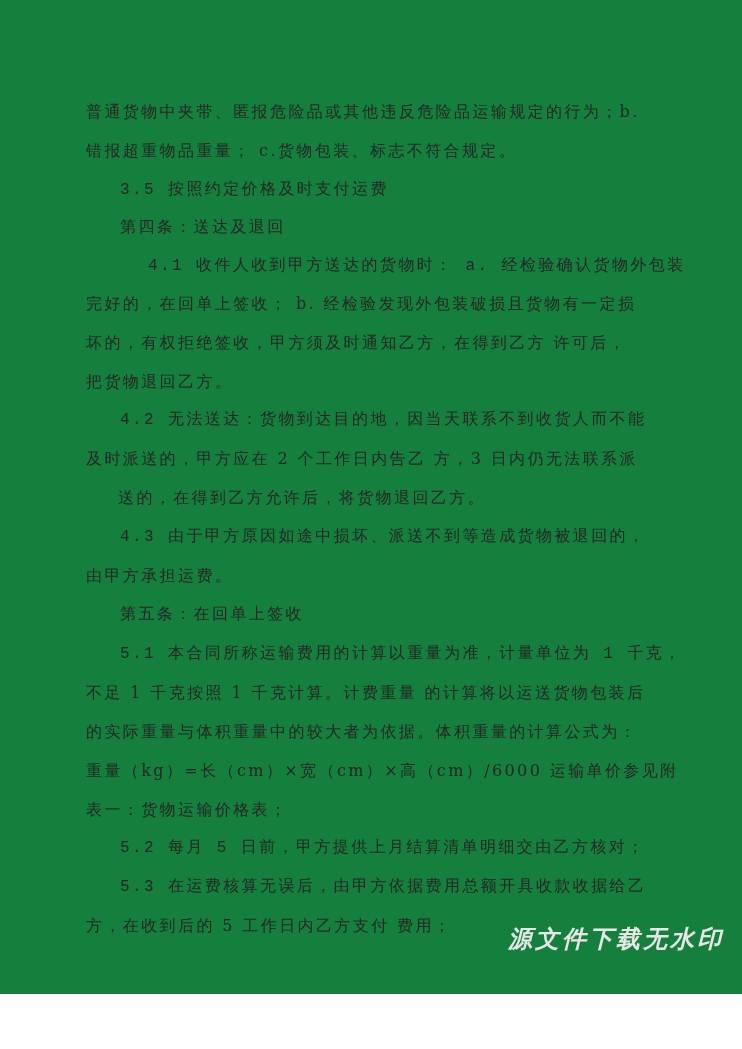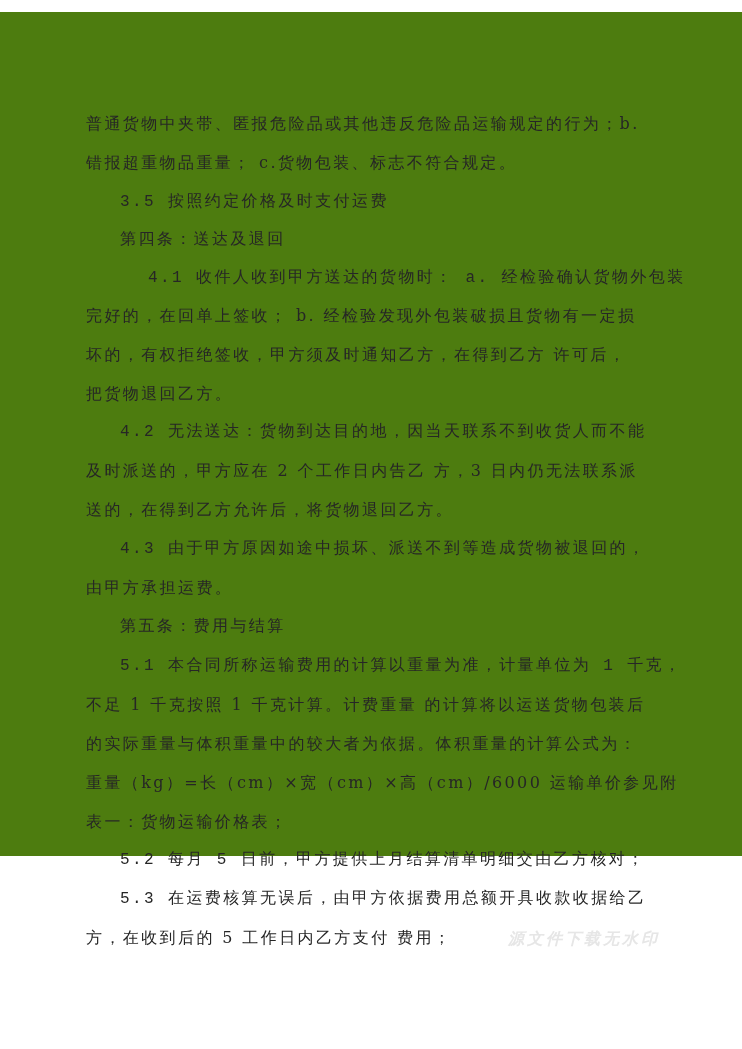--- a/index.html
+++ b/index.html
@@ -11,24 +11,24 @@
       width: 742px;
       height: 1049px;
       position: relative;
       overflow: hidden;
       font-family: "DejaVu Serif", "Liberation Serif", serif;
       color: #222222;
     }
     .page {
       position: absolute;
       left: 0;
-      top: 12px;
+      top: 0;
       width: 742px;
-      height: 844px;
-      background: #4d7c0f;
+      height: 994px;
+      background: #15803d;
     }
     .line {
       position: absolute;
       left: 86px;
       font-size: 16px;
       line-height: 22px;
       white-space: nowrap;
       letter-spacing: 2.4px;
       color: #262626;
     }
@@ -46,45 +46,45 @@
       font-weight: bold;
       font-style: italic;
       color: #e6e6e6;
     }
     .wm-title {
       font-size: 40px;
       line-height: 44px;
       letter-spacing: 2px;
     }
     .wm-sub {
-      font-size: 16px;
+      font-size: 24px;
       line-height: 24px;
-      margin-top: 0;
+      margin-top: 12px;
       letter-spacing: 3px;
     }
   </style>
 </head>
 <body>
 
 <div class="page">
   <div id="lines-container">
       <div class="line" style="top: 101px;">普通货物中夹带、匿报危险品或其他违反危险品运输规定的行为；b.</div>
       <div class="line" style="top: 140px;">错报超重物品重量； c.货物包装、标志不符合规定。</div>
       <div class="line indent" style="top: 179px;">3.5 按照约定价格及时支付运费</div>
       <div class="line indent" style="top: 217px;">第四条：送达及退回</div>
       <div class="line indent" style="top: 255px; margin-left: 28px;">4.1 收件人收到甲方送达的货物时： a. 经检验确认货物外包装</div>
       <div class="line" style="top: 293px;">完好的，在回单上签收； b. 经检验发现外包装破损且货物有一定损</div>
       <div class="line" style="top: 332px;">坏的，有权拒绝签收，甲方须及时通知乙方，在得到乙方 许可后，</div>
       <div class="line" style="top: 371px;">把货物退回乙方。</div>
       <div class="line indent" style="top: 409px;">4.2 无法送达：货物到达目的地，因当天联系不到收货人而不能</div>
       <div class="line" style="top: 448px;">及时派送的，甲方应在 2 个工作日内告乙 方，3 日内仍无法联系派</div>
-      <div class="line" style="top: 487px;">送的，在得到乙方允许后，将货物退回乙方。</div>
+      <div class="line" style="top: 487px; margin-left: 32px;">送的，在得到乙方允许后，将货物退回乙方。</div>
       <div class="line indent" style="top: 526px;">4.3 由于甲方原因如途中损坏、派送不到等造成货物被退回的，</div>
       <div class="line" style="top: 565px;">由甲方承担运费。</div>
-      <div class="line indent" style="top: 604px;">第五条：费用与结算</div>
+      <div class="line indent" style="top: 604px;">第五条：在回单上签收</div>
       <div class="line indent" style="top: 643px;">5.1 本合同所称运输费用的计算以重量为准，计量单位为 1 千克，</div>
       <div class="line" style="top: 682px; text-align: right;">不足 1 千克按照 1 千克计算。计费重量 的计算将以运送货物包装后</div>
       <div class="line" style="top: 721px;">的实际重量与体积重量中的较大者为依据。体积重量的计算公式为：</div>
       <div class="line" style="top: 760px;">重量（kg）=长（cm）×宽（cm）×高（cm）/6000 运输单价参见附</div>
       <div class="line" style="top: 799px;">表一：货物运输价格表；</div>
       <div class="line indent" style="top: 837px;">5.2 每月 5 日前，甲方提供上月结算清单明细交由乙方核对；</div>
       <div class="line indent" style="top: 876px;">5.3 在运费核算无误后，由甲方依据费用总额开具收款收据给乙</div>
       <div class="line" style="top: 915px;">方，在收到后的 5 工作日内乙方支付 费用；</div>
     </div>
 

